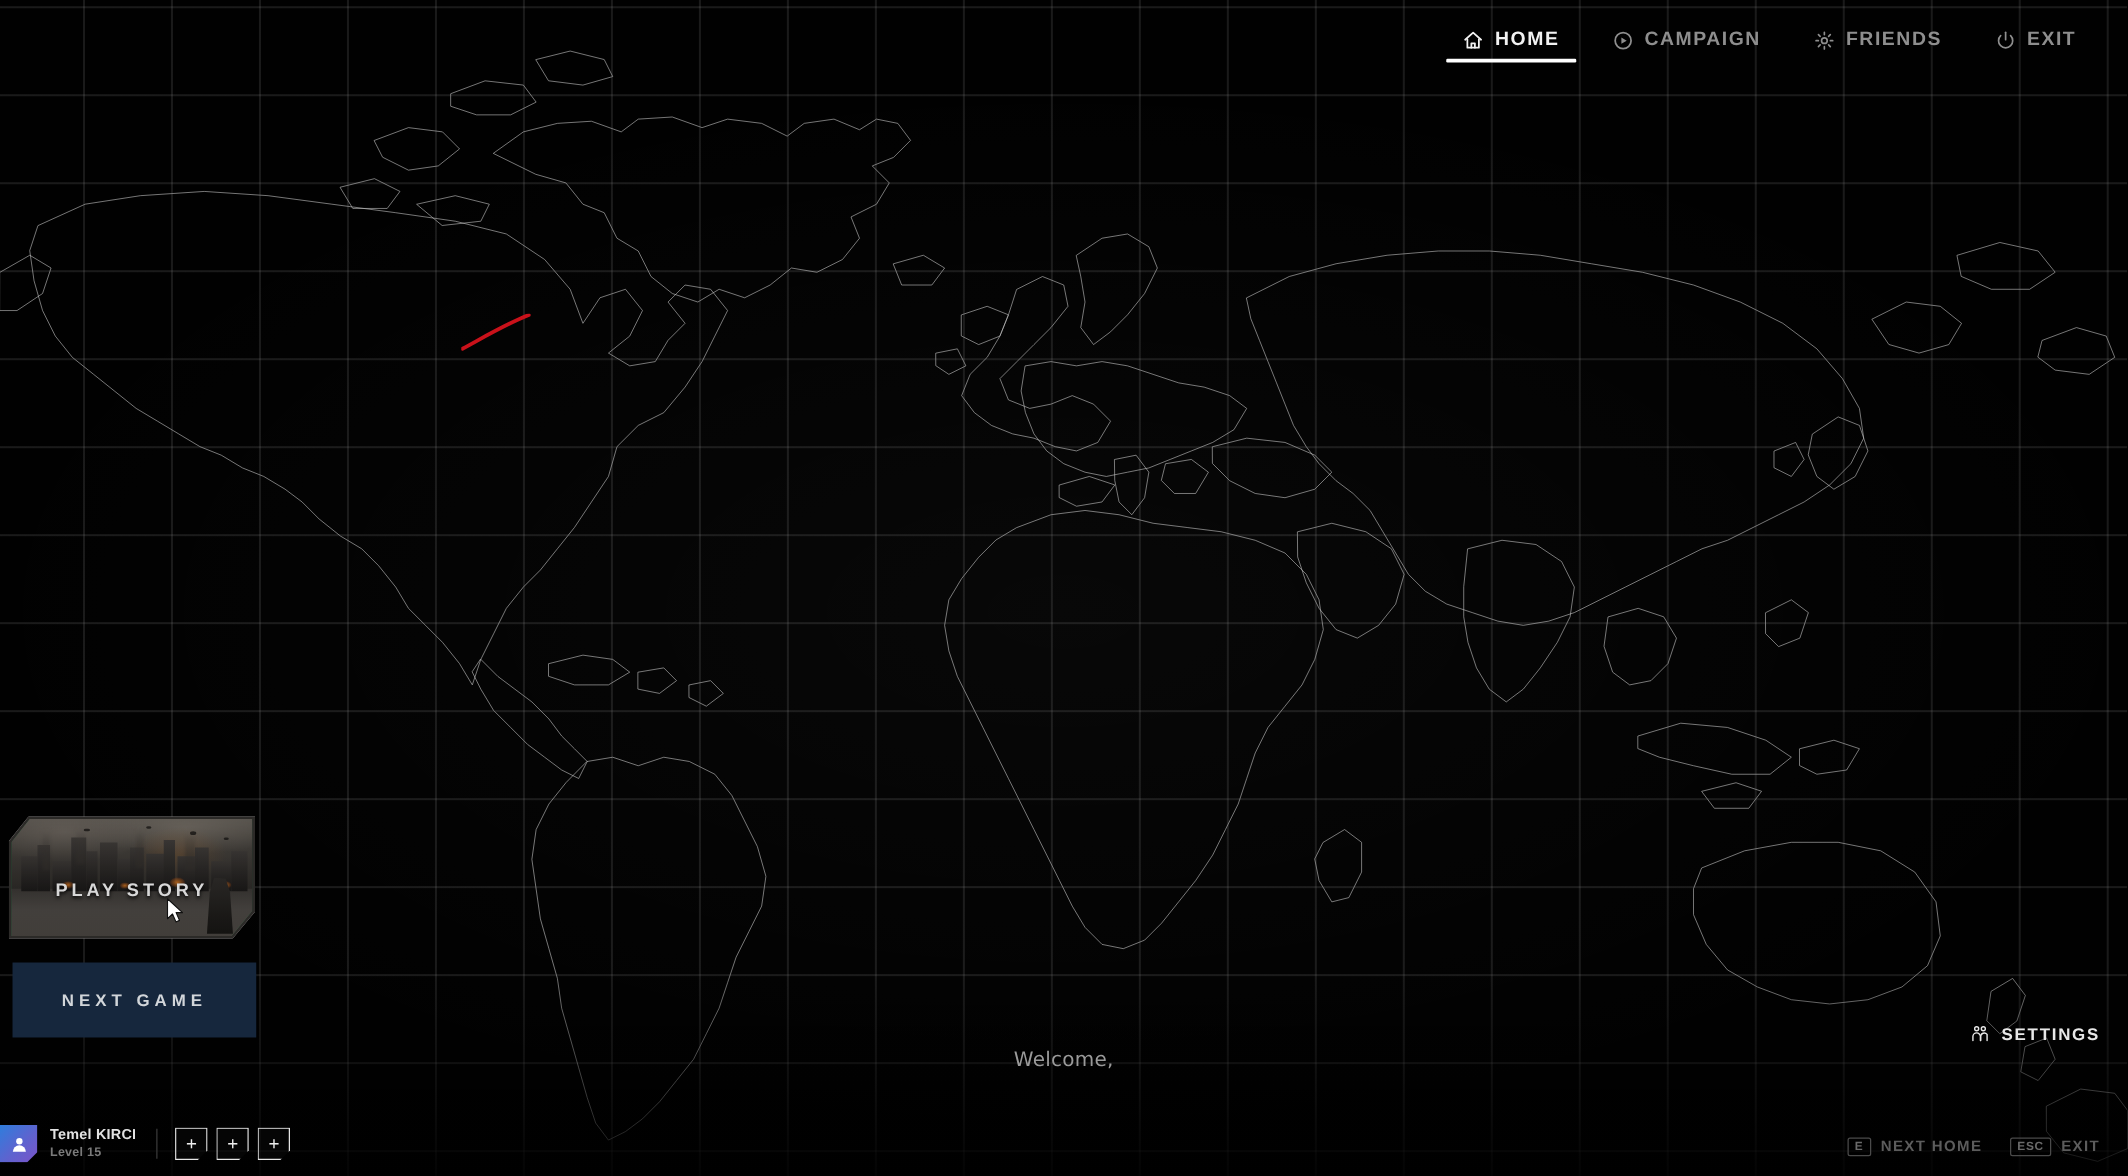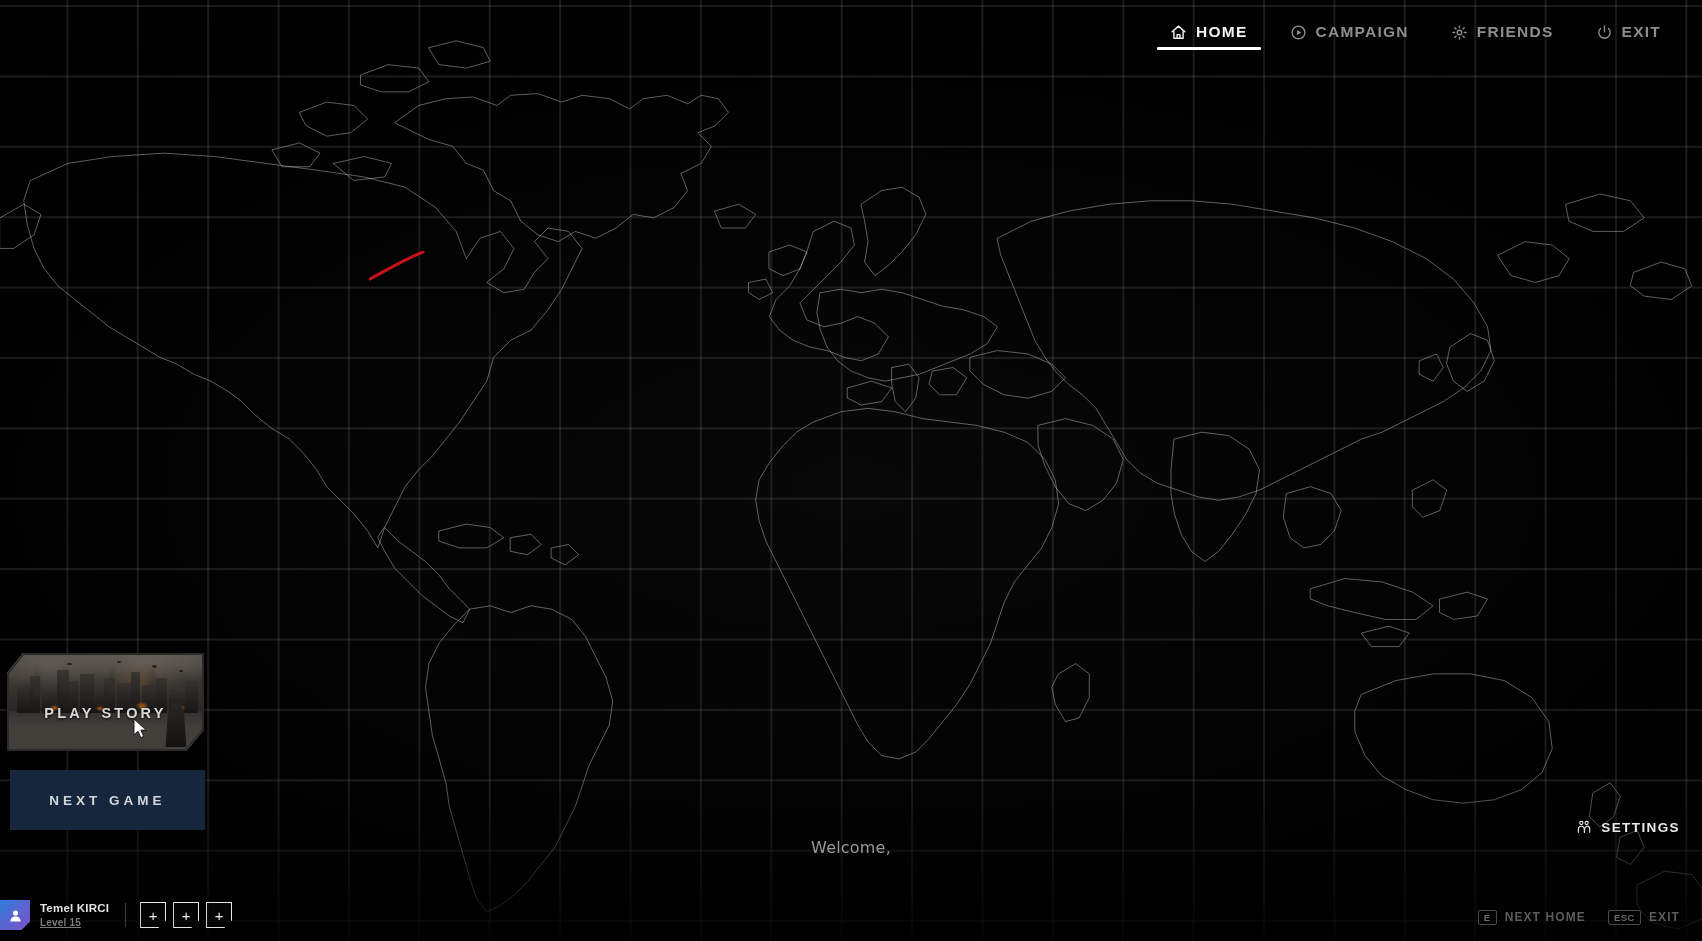--- a/index.html
+++ b/index.html
@@ -201,21 +201,21 @@
   .avatar {
     width:30px; height:30px;
     background:linear-gradient(135deg,#2f7ddc 0%, #5e63cf 55%, #7b53c9 100%);
     clip-path:polygon(0 0, 100% 0, 100% 72%, 72% 100%, 0 100%);
     display:flex; align-items:center; justify-content:center;
     flex:0 0 auto;
   }
   .avatar svg { width:17px; height:17px; display:block; }
   .profile-text { display:flex; flex-direction:column; justify-content:center; gap:2px; }
   .profile-name { color:#e2e2e2; font-size:11.5px; font-weight:700; letter-spacing:0.2px; line-height:1.1; }
-  .profile-level { color:#7a7a7a; font-size:10px; font-weight:700; letter-spacing:0.2px; line-height:1.1;text-decoration:underline; }
+  .profile-level { color:#7a7a7a; font-size:10px; font-weight:700; letter-spacing:0.2px; line-height:1.1; }
   .profile-sep { width:1px; height:24px; background:#3a3a3a; margin:0 4px 0 6px; }
   .slots { display:flex; gap:7px; align-items:center; }
   .slot {
     width:26px; height:26px;
     border:1.6px solid #e6e6e6;
     clip-path:polygon(0 0, 100% 0, 100% 70%, 70% 100%, 0 100%);
     background:rgba(255,255,255,0.02);
     display:flex; align-items:center; justify-content:center;
     color:#ededed;
     font-size:15px;

